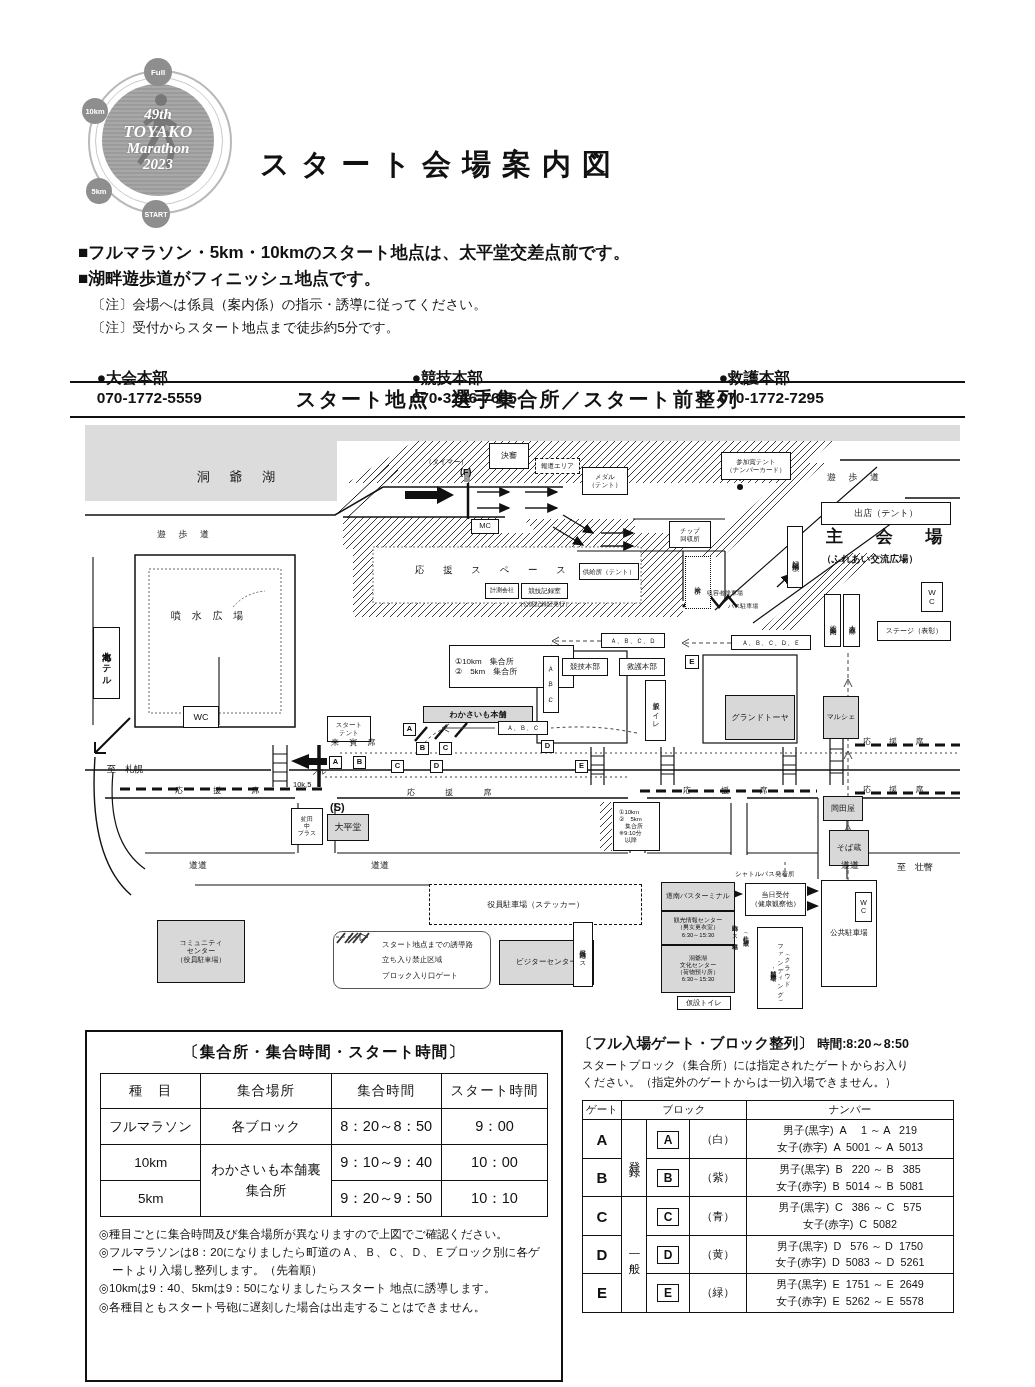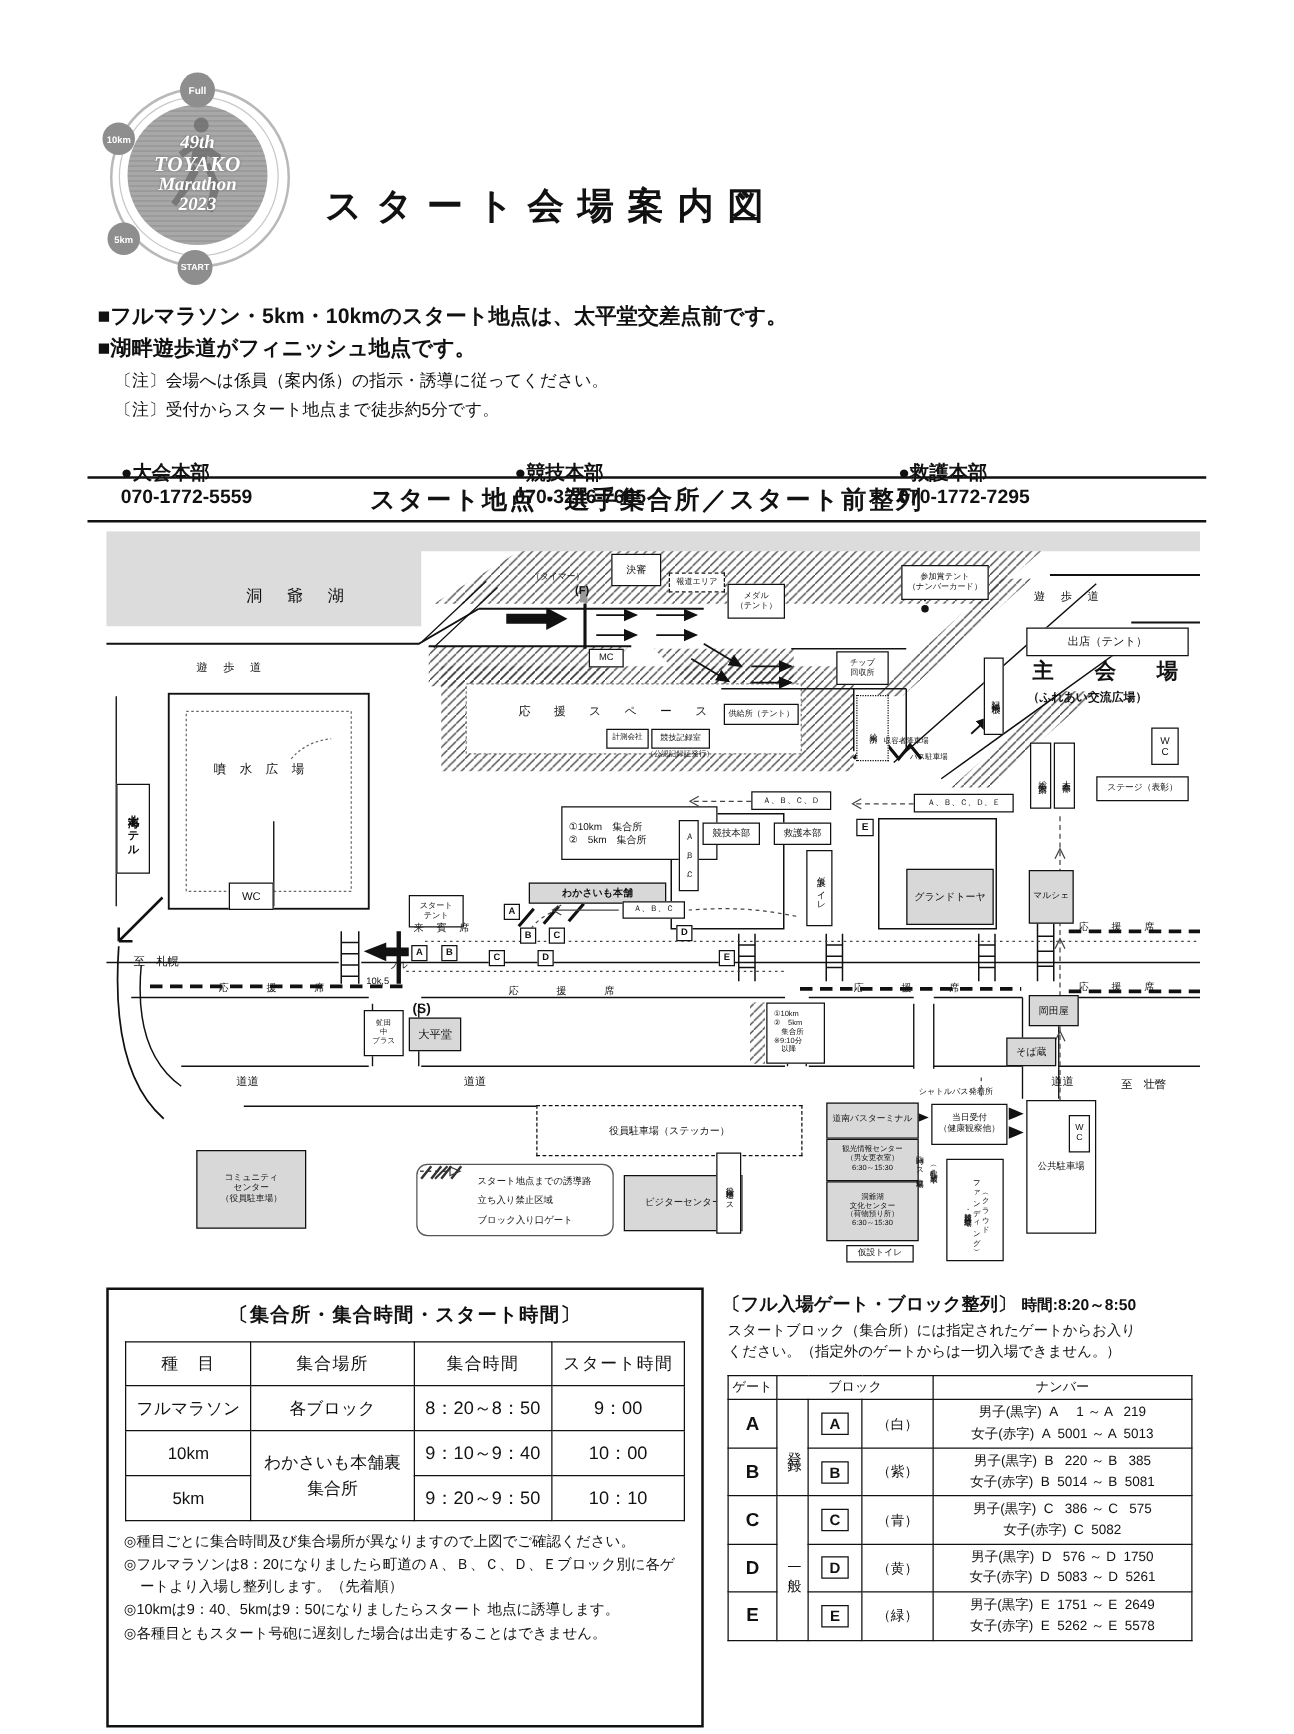--- a/index.html
+++ b/index.html
@@ -330,21 +330,21 @@
       <div class="ml ml-box" style="left: 206px; top: 383px; width: 32px; height: 37px; font-size: 6px;">虻田
 中
 ブラス</div>
       <div class="ml ml-text" style="left: 22px; top: 339px; font-size: 9px;">至　札幌</div>
       <div class="ml ml-text" style="left: 90px; top: 361px; font-size: 8px; letter-spacing: 14px;">応 援 席</div>
       <div class="ml ml-text" style="left: 322px; top: 363px; font-size: 8px; letter-spacing: 14px;">応 援 席</div>
       <div class="ml ml-text" style="left: 598px; top: 361px; font-size: 8px; letter-spacing: 14px;">応 援 席</div>
       <div class="ml ml-text" style="left: 778px; top: 312px; font-size: 8px; letter-spacing: 8px;">応 援 席</div>
       <div class="ml ml-text" style="left: 778px; top: 360px; font-size: 8px; letter-spacing: 8px;">応 援 席</div>
       <div class="ml ml-graybox" style="left: 738px; top: 371px; width: 40px; height: 25px; font-size: 8px;">岡田屋</div>
-      <div class="ml ml-graybox" style="left: 720px; top: 405px; width: 40px; height: 23px; font-size: 8px;">そば蔵</div>
+      <div class="ml ml-graybox" style="left: 744px; top: 405px; width: 40px; height: 36px; font-size: 8px;">そば蔵</div>
       <div class="ml ml-text" style="left: 104px; top: 435px; font-size: 9px;">道道</div>
       <div class="ml ml-text" style="left: 286px; top: 435px; font-size: 9px;">道道</div>
       <div class="ml ml-text" style="left: 756px; top: 435px; font-size: 9px;">道道</div>
       <div class="ml ml-text" style="left: 812px; top: 437px; font-size: 9px;">至　壮瞥</div>
       <div class="ml ml-boxleft" style="left: 528px; top: 377px; width: 47px; height: 49px; font-size: 6px;">①10km
 ②　5km
 　集合所
 ※9:10分
 　以降</div>
       <div class="ml ml-graybox" style="left: 72px; top: 495px; width: 88px; height: 63px; font-size: 7px;">コミュニティ

